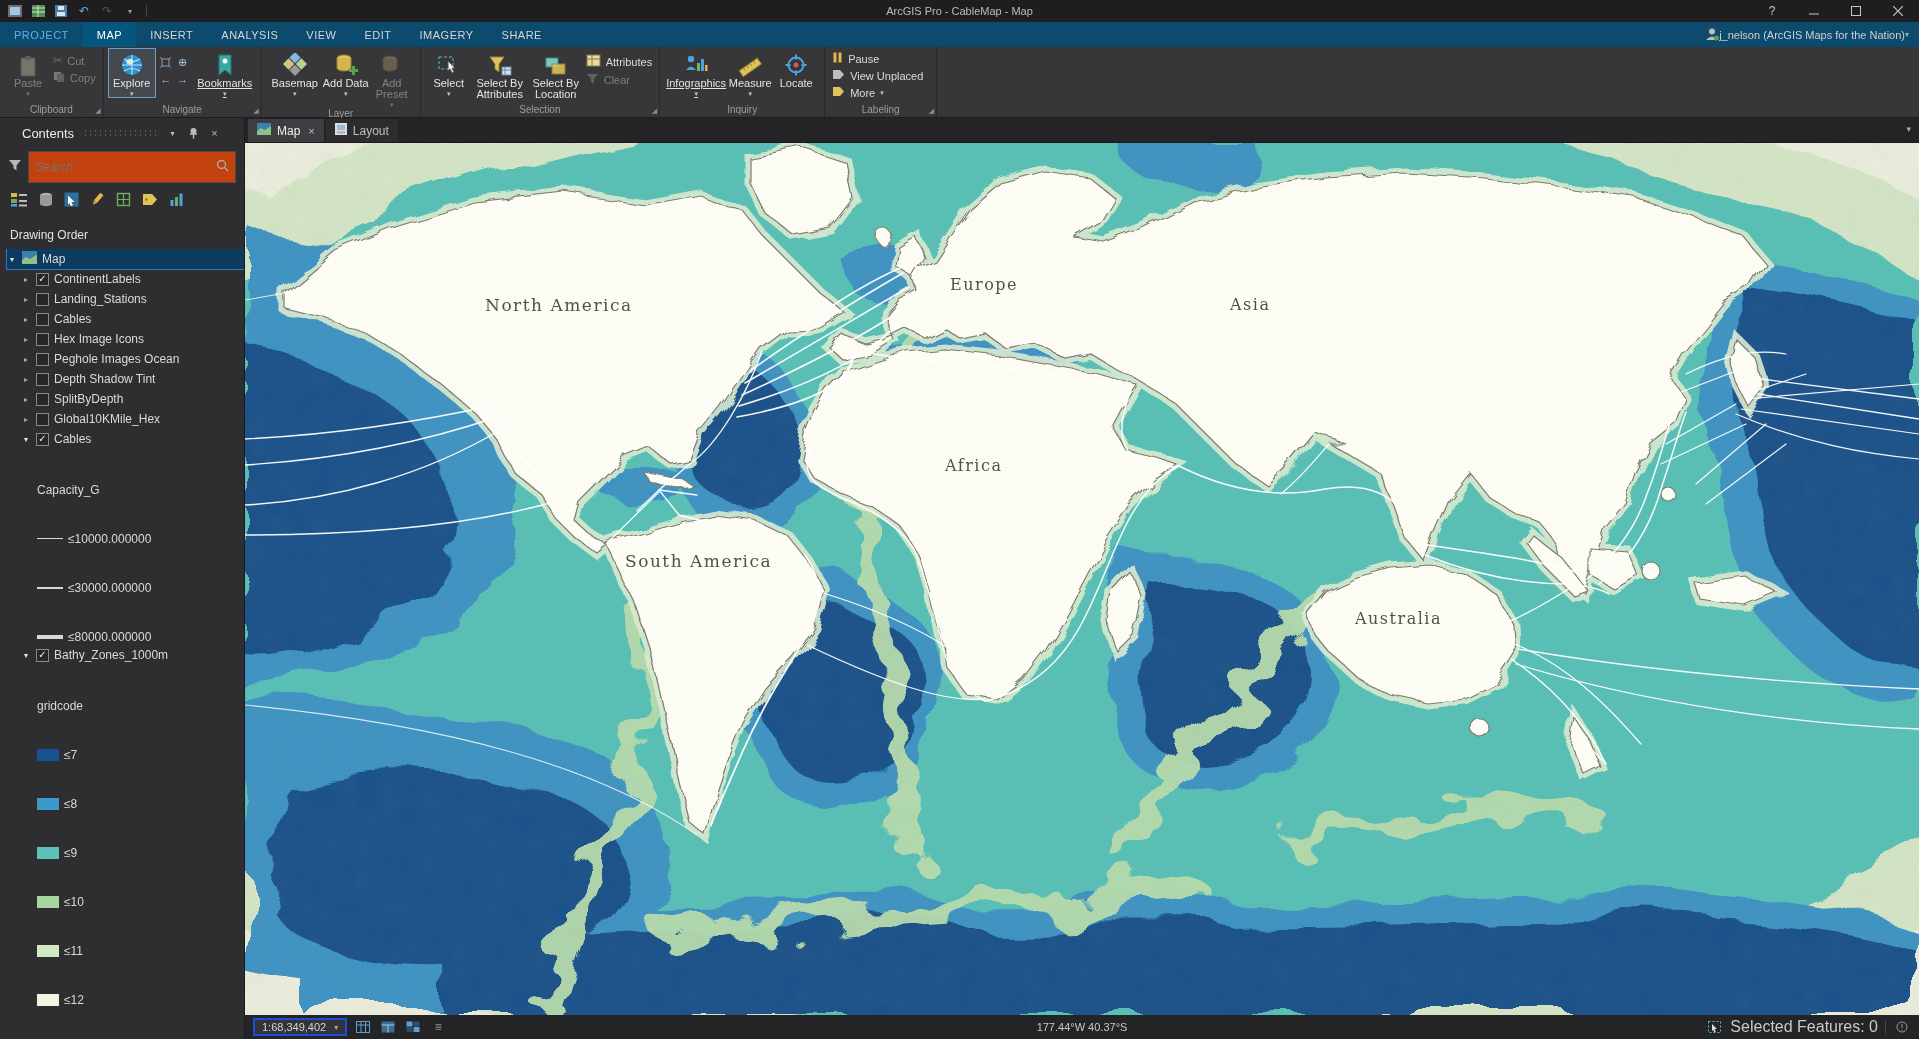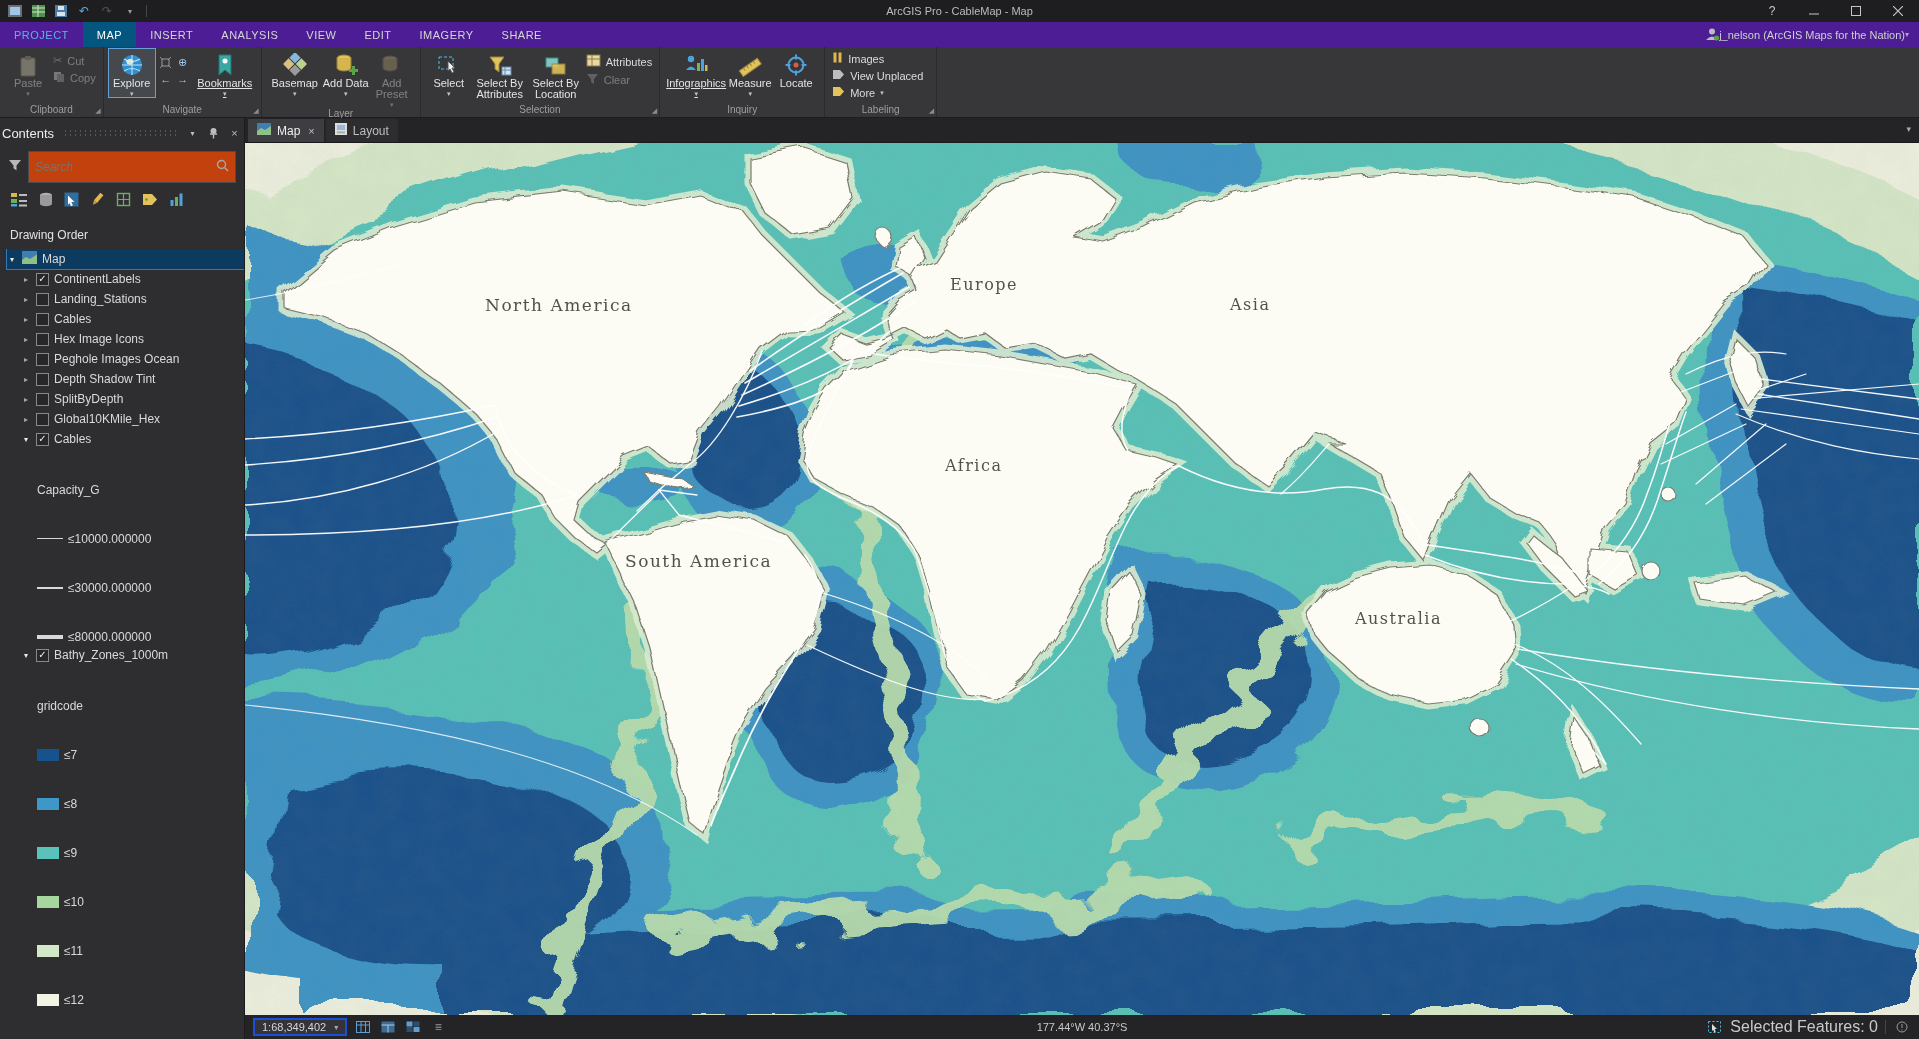--- a/index.html
+++ b/index.html
@@ -9,21 +9,21 @@
   
   .titlebar { height:22px; background:#1e1e20; display:flex; align-items:center; position:relative; }
   .qat { display:flex; align-items:center; gap:3px; padding-left:5px; }
   .ticon { width:20px; height:18px; display:flex; align-items:center; justify-content:center; font-size:12px; }
   .qat .sep { width:1px; height:12px; background:#454548; margin:0 3px; }
   .title-text { position:absolute; left:50%; transform:translateX(-50%); color:#bcbcbc; font-size:11px; white-space:nowrap; }
   .wbtns { margin-left:auto; display:flex; height:22px; }
   .wbtn { width:42px; display:flex; align-items:center; justify-content:center; color:#c6c6c6; font-size:12px; }
 
   
-  .tabrow { height:25px; background:#4c1d95; display:flex; align-items:stretch; position:relative; }
+  .tabrow { height:25px; background:#0c4a6e; display:flex; align-items:stretch; position:relative; }
   .rtab { padding:0 14px; display:flex; align-items:center; font-size:11px; letter-spacing:.5px; color:#d6d6d6; }
   .rtab.project { color:#5fb0e4; }
   .rtab.active { background:#04567e; color:#ffffff; }
   .account { position:absolute; right:10px; top:0; height:25px; display:flex; align-items:center; color:#cfcfcf; font-size:11px; }
   .tinycaret { font-size:8px; color:#a8a8a8; }
 
   
   .ribbon { height:71px; background:#37373a; display:flex; border-bottom:1px solid #1d1d1f; }
   .rgroup { display:flex; flex-direction:column; border-right:1px solid #2a2a2c; padding:2px 5px 0 5px; position:relative; }
   .rbody { flex:1; display:flex; align-items:flex-start; }
@@ -41,21 +41,21 @@
   .navcluster { display:grid; grid-template-columns:16px 16px; grid-auto-rows:16px; gap:1px; padding:5px 3px 0 3px; }
   .navcluster span { display:flex; align-items:center; justify-content:center; font-size:11px; color:#9fc7e8; }
   .arrowback { color:#4da3dd; font-weight:bold; }
   .arrowfwd { color:#87aecb; }
 
   
   .main { display:flex; height:921px; }
 
   
   .contents { width:245px; background:#2e2e31; border-right:1px solid #1b1b1d; display:flex; flex-direction:column; flex:none; }
-  .cheader { height:30px; display:flex; align-items:center; padding:0 2px; gap:6px; }
+  .cheader { height:30px; display:flex; align-items:center; padding:0 22px; gap:6px; }
   .cheader .t { font-size:13px; color:#ededed; white-space:nowrap; }
   .dots { flex:1; height:9px; background-image:radial-gradient(#56565b 1px, transparent 1.1px); background-size:5px 4px; margin:0 3px; }
   .hicon { color:#bdbdbd; width:15px; text-align:center; font-size:11px; display:flex; align-items:center; justify-content:center; }
   .searchrow { display:flex; align-items:center; gap:6px; padding:3px 8px 6px 8px; }
   .searchbox { flex:1; display:flex; align-items:center; background:#c2410c; border:1px solid #4b4b50; height:32px; padding:0 6px; gap:12px; }
   .searchbox input { flex:1; background:transparent; border:none; outline:none; color:#cfcfcf; font-style:italic; font-size:12px; font-family:inherit; min-width:0; }
   .ptools { display:flex; gap:11px; padding:3px 10px 9px 10px; align-items:center; }
   .section-h { padding:9px 10px 7px 10px; color:#e2e2e2; font-size:12px; }
 
   .tree { flex:1; overflow:hidden; padding-left:7px; }
@@ -385,21 +385,21 @@
   <div class="rgroup" style="min-width:112px;">
     <div class="rbody">
       <div class="vcol" style="padding-top:3px;">
         <div class="btn-sm">
           <span>
             <svg width="11" height="11">
                 <rect x="1.5" y="0.5" width="3" height="10" fill="#e2b84e"></rect>
                 <rect x="6.5" y="0.5" width="3" height="10" fill="#e2b84e"></rect>
               </svg>
           </span>
-          <span>Images</span>
+          <span>Pause</span>
         </div>
         <div class="btn-sm">
           <span>
             <svg width="13" height="11">
                 <path d="M1,1 h7 l4,4.5 -4,4.5 h-7 z" fill="#bdbdbd"></path>
               </svg>
           </span>
           <span>View Unplaced</span>
         </div>
         <div class="btn-sm">

